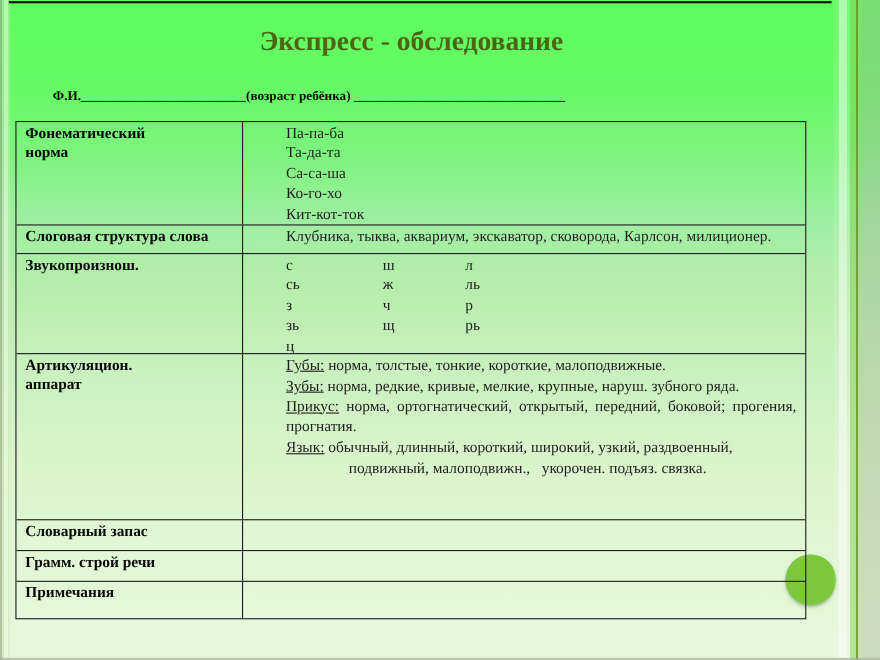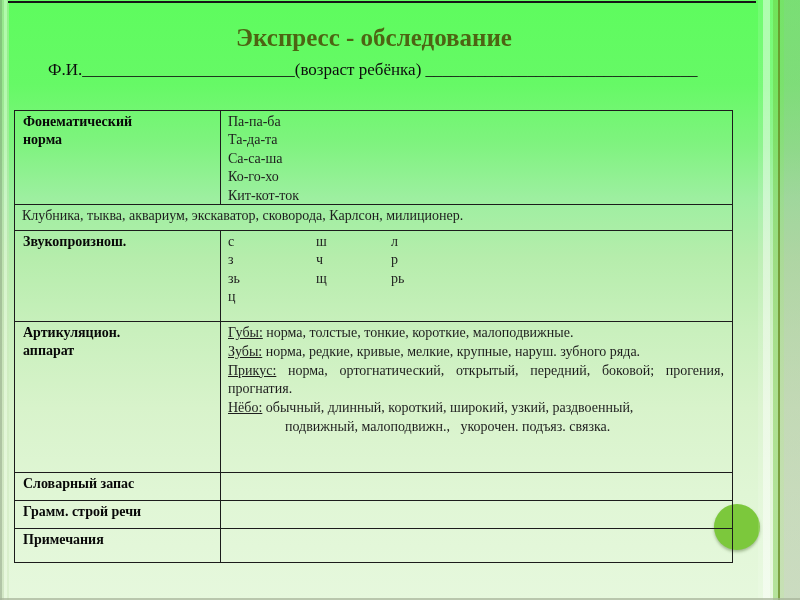--- a/index.html
+++ b/index.html
@@ -24,26 +24,26 @@
     background:linear-gradient(90deg,
       rgba(255,255,255,.12) 0 5px, rgba(255,255,255,.5) 5px 12px,
       rgba(255,255,255,.15) 12px 15px, rgba(132,206,88,.5) 15px 20px,
       rgba(104,144,38,.85) 20px 22px, rgba(152,190,120,.4) 22px 26px,
       rgba(163,178,150,.4) 26px 42px);}
   .circle{position:absolute;left:714px;top:504px;width:46px;height:46px;border-radius:50%;
     background:#7cc83c;box-shadow:0 2px 3px rgba(80,110,55,.45);z-index:1;}
   
   .title{position:absolute;left:14px;right:66px;top:24px;margin:0;
     text-align:center;font-size:25px;font-weight:bold;color:#4d6413;z-index:2;}
-  .subtitle{position:absolute;left:48px;top:60px;font-size:17px;font-weight:normal;
+  .subtitle{position:absolute;left:48px;top:80px;font-size:12px;font-weight:bold;
     color:#0d0d0d;white-space:nowrap;z-index:2;}
   
   .etable{position:absolute;left:14px;top:110px;width:719px;box-sizing:border-box;
     border:1px solid #1c1c1c;z-index:2;font-size:14px;color:#1e1e1e;}
-  .row{display:flex;box-sizing:border-box;border-top:1px solid #1c1c1c;}
+  .row{display:flex;box-sizing:border-box;border-top:1px solid #1c1c1c;gap:32px;}
   .row:first-child{border-top:none;}
   .hr1{height:93px}.hr2{height:26px}.hr3{height:91px}.hr4{height:151px}
   .hr5{height:28px}.hr6{height:28px}.hr7{height:34px}
   .cl{width:206px;box-sizing:border-box;border-right:1px solid #1c1c1c;
     padding:2px 4px 0 8px;font-weight:bold;line-height:18.4px;color:#080808;}
   .cv{flex:1;box-sizing:border-box;padding:2px 8px 0 7px;line-height:18.4px;overflow:hidden;}
   .sline{display:flex;}
   .s1{width:88px}.s2{width:75px}.s3{flex:1}
   .tline{margin:0;line-height:18.8px;}
   .just{text-align:justify;}
@@ -74,30 +74,36 @@
       <div class="cv">
         <div>Па-па-ба</div>
         <div>Та-да-та</div>
         <div>Са-са-ша</div>
         <div>Ко-го-хо</div>
         <div>Кит-кот-ток</div>
       </div>
     </div>
 
     <div class="row hr2">
+      <div class="cl">Слоговая структура слова</div>
       <div class="cv">Клубника, тыква, аквариум, экскаватор, сковорода, Карлсон, милиционер.</div>
     </div>
 
     <div class="row hr3">
       <div class="cl">Звукопроизнош.</div>
       <div class="cv">
         <div class="sline">
             <span class="s1">с</span>
             <span class="s2">ш</span>
             <span class="s3">л</span>
+          </div>
+        <div class="sline">
+            <span class="s1">сь</span>
+            <span class="s2">ж</span>
+            <span class="s3">ль</span>
           </div>
         <div class="sline">
             <span class="s1">з</span>
             <span class="s2">ч</span>
             <span class="s3">р</span>
           </div>
         <div class="sline">
             <span class="s1">зь</span>
             <span class="s2">щ</span>
             <span class="s3">рь</span>
@@ -112,21 +118,21 @@
 
     <div class="row hr4">
       <div class="cl">
         <div>Артикуляцион.</div>
         <div>аппарат</div>
       </div>
       <div class="cv">
         <p class="tline"><span class="u">Губы:</span> <span>норма, толстые, тонкие, короткие, малоподвижные.</span></p>
         <p class="tline"><span class="u">Зубы:</span> <span>норма, редкие, кривые, мелкие, крупные, наруш. зубного ряда.</span></p>
         <p class="tline just"><span class="u">Прикус:</span> <span>норма, ортогнатический, открытый, передний, боковой; прогения, прогнатия.</span></p>
-        <p class="tline"><span class="u">Нёбо:</span> <span>обычный, длинный, короткий, широкий, узкий, раздвоенный,</span></p>
+        <p class="tline"><span class="u">Язык:</span> <span>обычный, длинный, короткий, широкий, узкий, раздвоенный,</span></p>
         <div class="cont">подвижный, малоподвижн.,&nbsp;&nbsp; укорочен. подъяз. связка.</div>
       </div>
     </div>
 
     <div class="row hr5">
       <div class="cl">Словарный запас</div>
       <div class="cv"></div>
     </div>
 
     <div class="row hr6">

